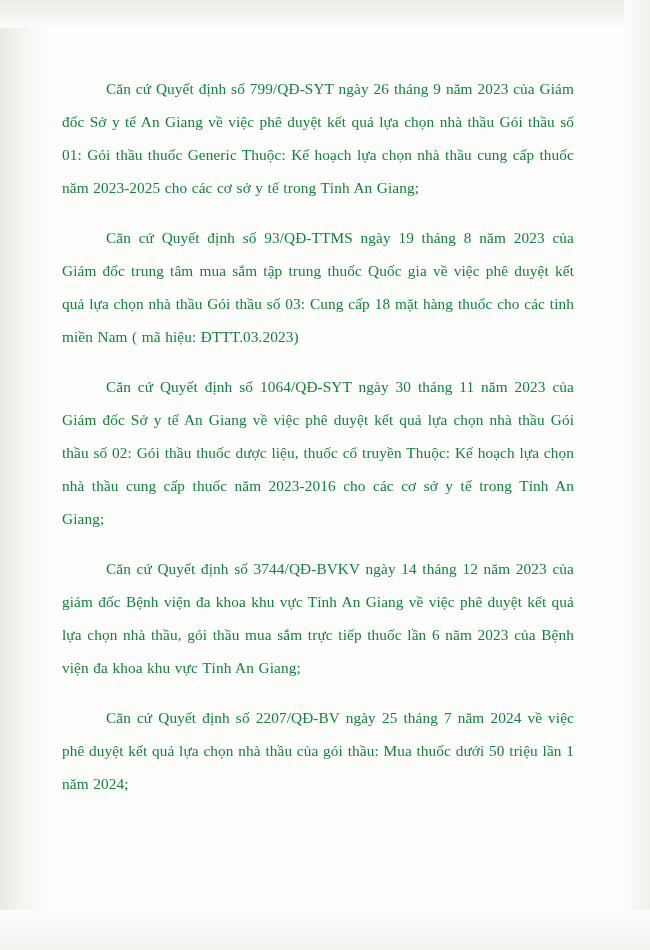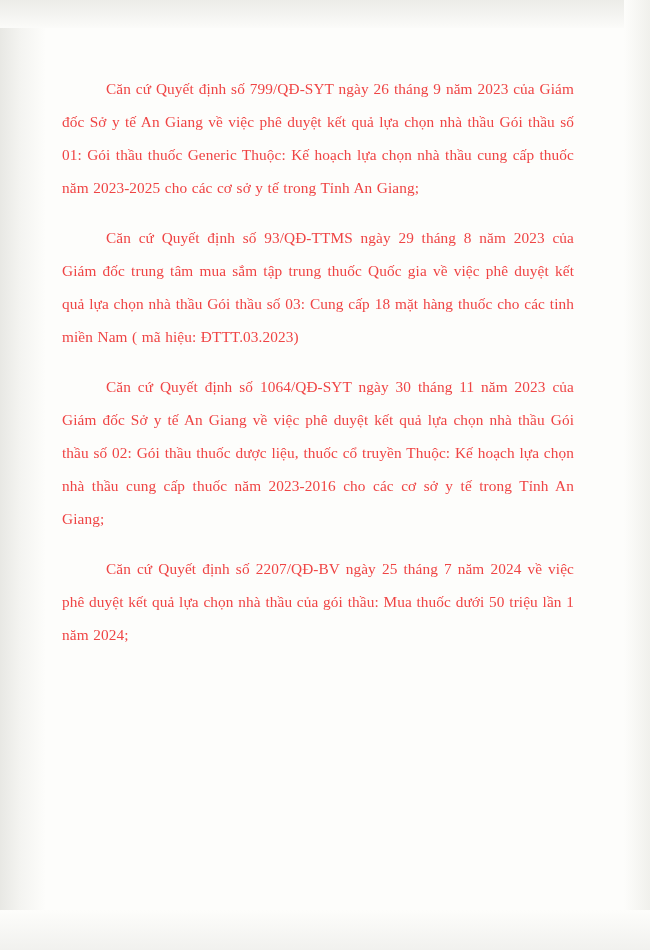--- a/index.html
+++ b/index.html
@@ -62,37 +62,38 @@
     top: 72px;
     left: 62px;
     width: 512px;
   }
   p.para {
     margin: 0 0 17px 0;
     text-indent: 44px;
     text-align: justify;
     font-size: 15.3px;
     line-height: 33px;
-    color: #ef4444;
+    color: #15803d;
     letter-spacing: 0.1px;
     word-spacing: 0.6px;
   }
   p.para:last-child {
     margin-bottom: 0;
   }
 </style>
 </head>
 <body>
 
 <div class="page">
   <div class="edge-left"></div>
   <div class="edge-top"></div>
   <div class="edge-right"></div>
   <div class="edge-bottom"></div>
 
   <div class="content">
     <p class="para">Căn cứ Quyết định số 799/QĐ-SYT ngày 26 tháng 9 năm 2023 của Giám đốc Sở y tế An Giang về việc phê duyệt kết quả lựa chọn nhà thầu Gói thầu số 01: Gói thầu thuốc Generic Thuộc: Kế hoạch lựa chọn nhà thầu cung cấp thuốc năm 2023-2025 cho các cơ sở y tế trong Tỉnh An Giang;</p>
-    <p class="para">Căn cứ Quyết định số 93/QĐ-TTMS ngày 29 tháng 8 năm 2023 của Giám đốc trung tâm mua sắm tập trung thuốc Quốc gia về việc phê duyệt kết quả lựa chọn nhà thầu Gói thầu số 03: Cung cấp 18 mặt hàng thuốc cho các tinh miền Nam ( mã hiệu: ĐTTT.03.2023)</p>
+    <p class="para">Căn cứ Quyết định số 93/QĐ-TTMS ngày 19 tháng 8 năm 2023 của Giám đốc trung tâm mua sắm tập trung thuốc Quốc gia về việc phê duyệt kết quả lựa chọn nhà thầu Gói thầu số 03: Cung cấp 18 mặt hàng thuốc cho các tinh miền Nam ( mã hiệu: ĐTTT.03.2023)</p>
     <p class="para">Căn cứ Quyết định số 1064/QĐ-SYT ngày 30 tháng 11 năm 2023 của Giám đốc Sở y tế An Giang về việc phê duyệt kết quả lựa chọn nhà thầu Gói thầu số 02: Gói thầu thuốc dược liệu, thuốc cổ truyền Thuộc: Kế hoạch lựa chọn nhà thầu cung cấp thuốc năm 2023-2016 cho các cơ sở y tế trong Tỉnh An Giang;</p>
+    <p class="para">Căn cứ Quyết định số 3744/QĐ-BVKV ngày 14 tháng 12 năm 2023 của giám đốc Bệnh viện đa khoa khu vực Tỉnh An Giang về việc phê duyệt kết quả lựa chọn nhà thầu, gói thầu mua sắm trực tiếp thuốc lần 6 năm 2023 của Bệnh viện đa khoa khu vực Tỉnh An Giang;</p>
     <p class="para">Căn cứ Quyết định số 2207/QĐ-BV ngày 25 tháng 7 năm 2024 về việc phê duyệt kết quả lựa chọn nhà thầu của gói thầu: Mua thuốc dưới 50 triệu lần 1 năm 2024;</p>
 
   </div>
 </div>
 
 </body></html>

